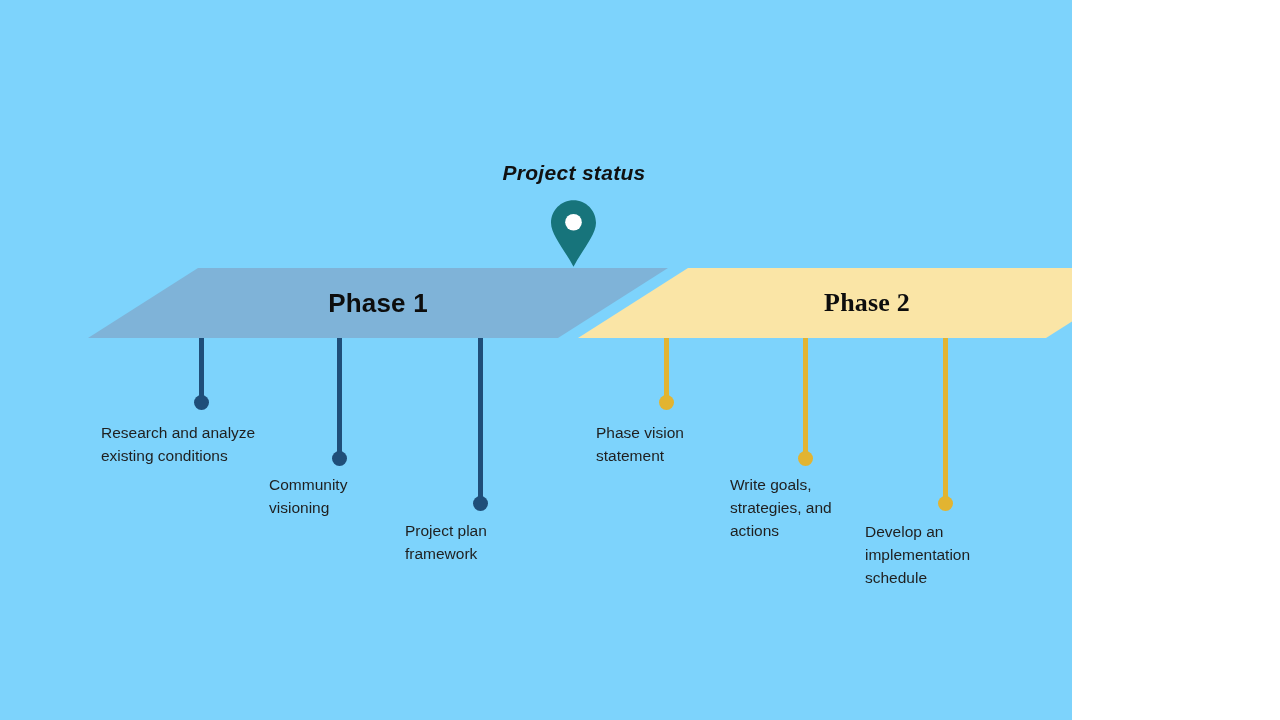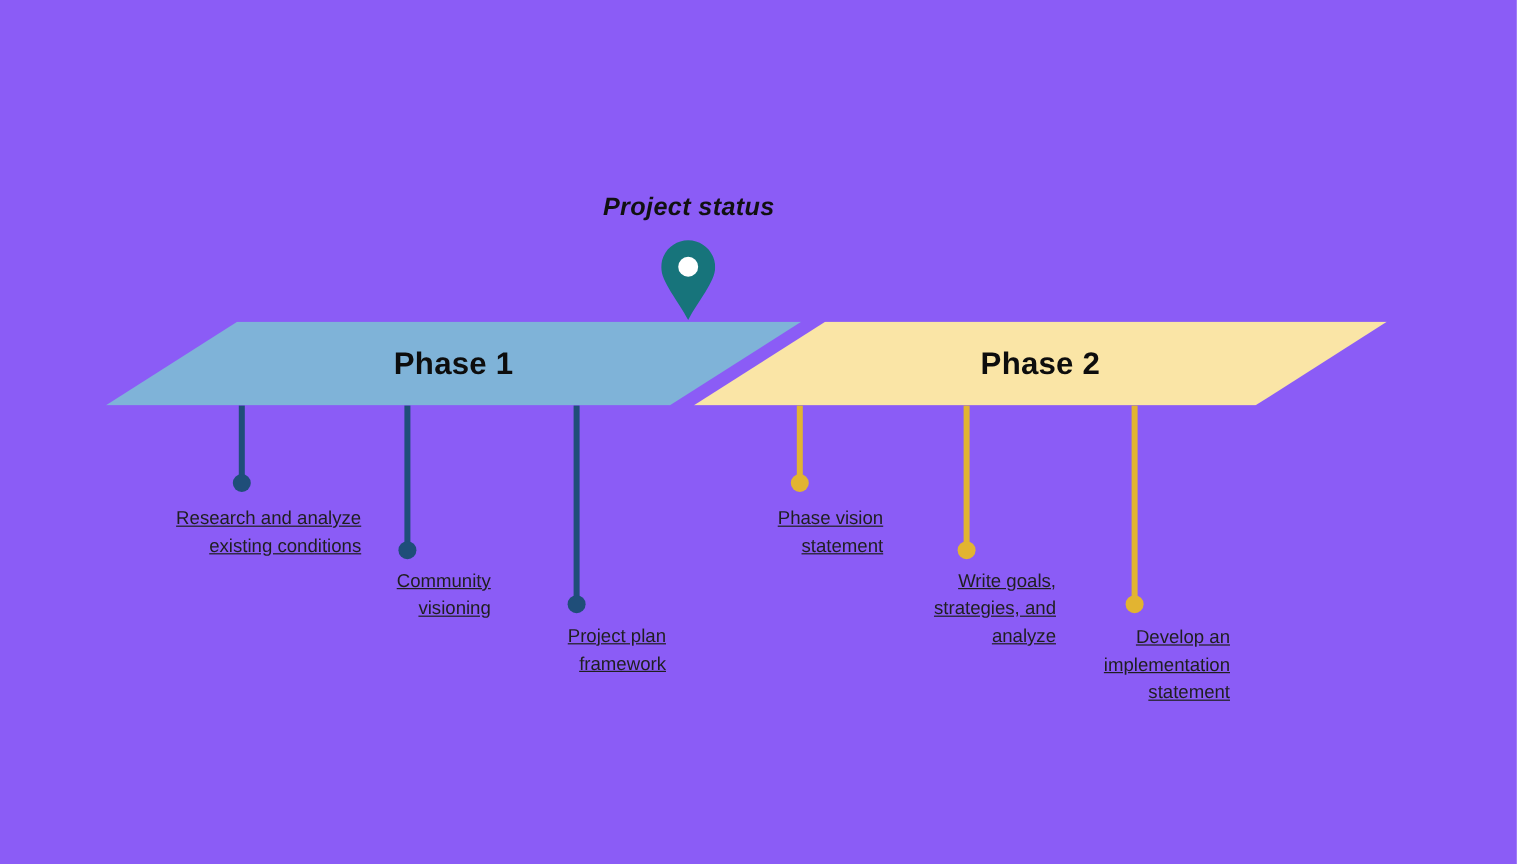--- a/index.html
+++ b/index.html
@@ -1,20 +1,20 @@
 <!DOCTYPE html>
 <html style="--phase1-fill: #7FB3D8; --phase2-fill: #FAE5A6; --phase1-stem: #1F4E79; --phase2-stem: #E2B431; --pin: #17747B; --label-text: #1F1F1F;"><head>
 <meta charset="utf-8">
 <style>
   html, body { margin: 0; padding: 0; background: #ffffff; }
   .stage {
     position: relative;
-    width: 1264px;
+    width: 1072px;
     height: 720px;
-    background: #8b5cf6;
+    background: #7dd3fc;
     overflow: hidden;
     font-family: "Liberation Sans", sans-serif;
   }
 
   
   .title {
     position: absolute;
     left: 449px;
     top: 161px;
     width: 250px;
@@ -49,20 +49,21 @@
     width: 580px;
     background: var(--phase1-fill, #7FB3D8);
     clip-path: polygon(110px 0, 100% 0, 470px 100%, 0 100%);
     text-align: right;
   }
   .phase-2 {
     left: 578px;
     width: 578px;
     background: var(--phase2-fill, #FAE5A6);
     clip-path: polygon(110px 0, 100% 0, 468px 100%, 0 100%);
+    font-family: Liberation Serif, serif;
   }
   .phase-label {
     font-size: 26px;
     font-weight: bold;
     color: #0d0d0d;
     letter-spacing: 0.2px;
   }
 
   
   .stem {
@@ -80,26 +81,25 @@
     height: 15px;
     border-radius: 50%;
   }
   .p1 .stem, .p1 .dot { background: var(--phase1-stem, #1F4E79); }
   .p2 .stem, .p2 .dot { background: var(--phase2-stem, #E2B431); }
   .m-label {
     position: absolute;
     left: calc(var(--cx) - var(--label-w) / 2);
     top: var(--label-top);
     width: var(--label-w);
-    text-align: right;
+    text-align: left;
     font-size: 15.5px;
     line-height: 23px;
     color: var(--label-text, #1f1f1f);
     white-space: pre-line;
-    text-decoration: underline;
   }
 </style>
 </head>
 <body>
 
 <div class="stage">
 
   <div class="title">Project status</div>
 
   <svg class="pin" viewBox="0 0 46 68" xmlns="http://www.w3.org/2000/svg">
@@ -141,24 +141,24 @@
     <div class="dot"></div>
     <div class="m-label">Phase vision
 statement</div>
   </div>
 
   <div class="milestone p2" style="--cx:805px; --dot-y:458px; --label-top:473px; --label-w:150px;">
     <div class="stem"></div>
     <div class="dot"></div>
     <div class="m-label">Write goals,
 strategies, and
-analyze</div>
+actions</div>
   </div>
 
   <div class="milestone p2" style="--cx:945px; --dot-y:503px; --label-top:520px; --label-w:160px;">
     <div class="stem"></div>
     <div class="dot"></div>
     <div class="m-label">Develop an
 implementation
-statement</div>
+schedule</div>
   </div>
 
 </div>
 
 </body></html>

